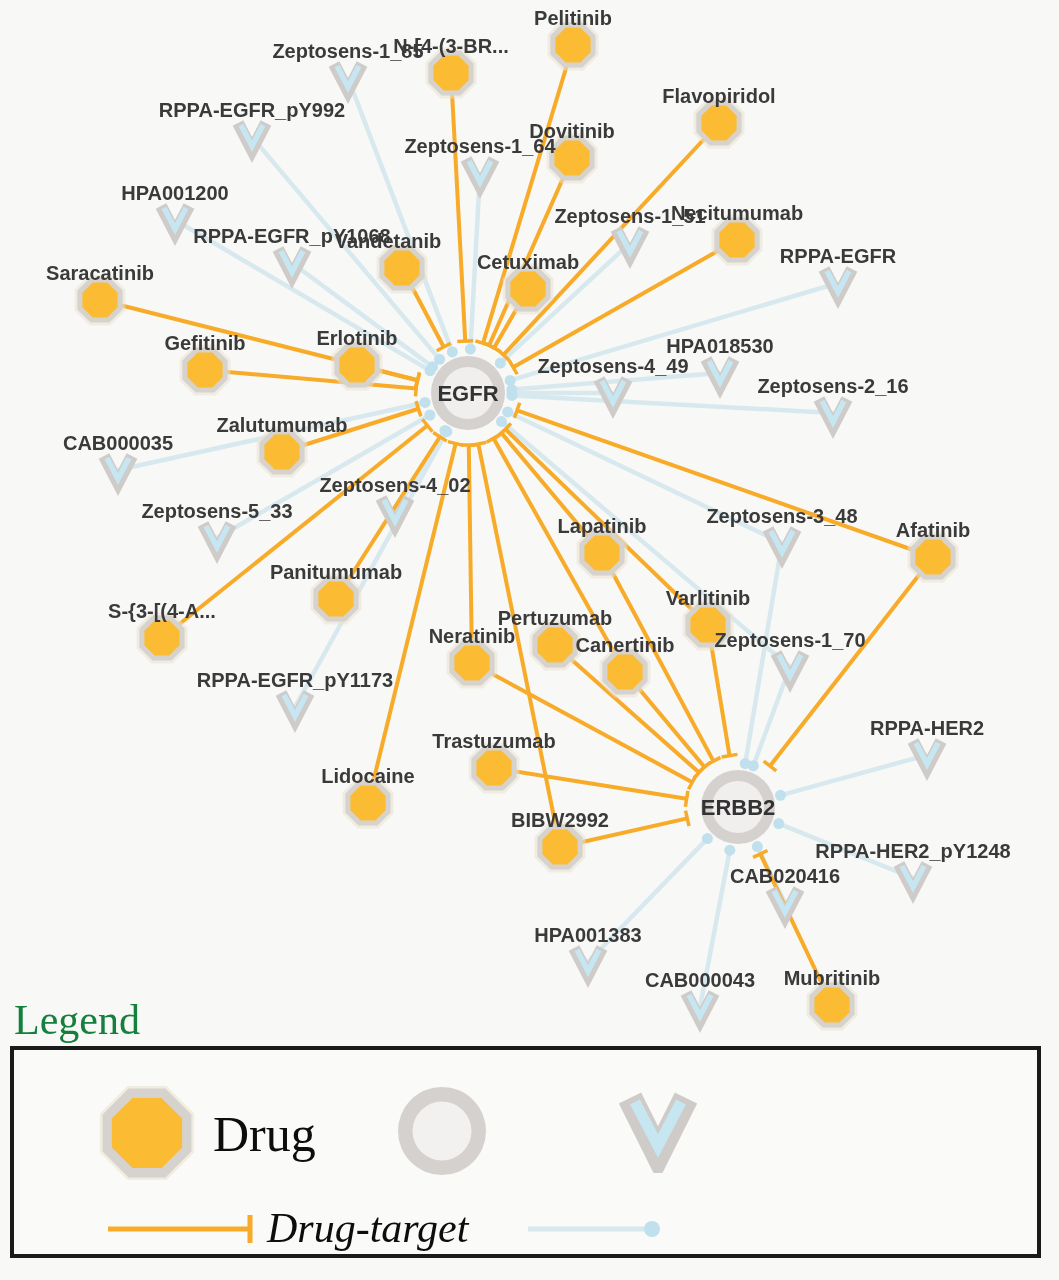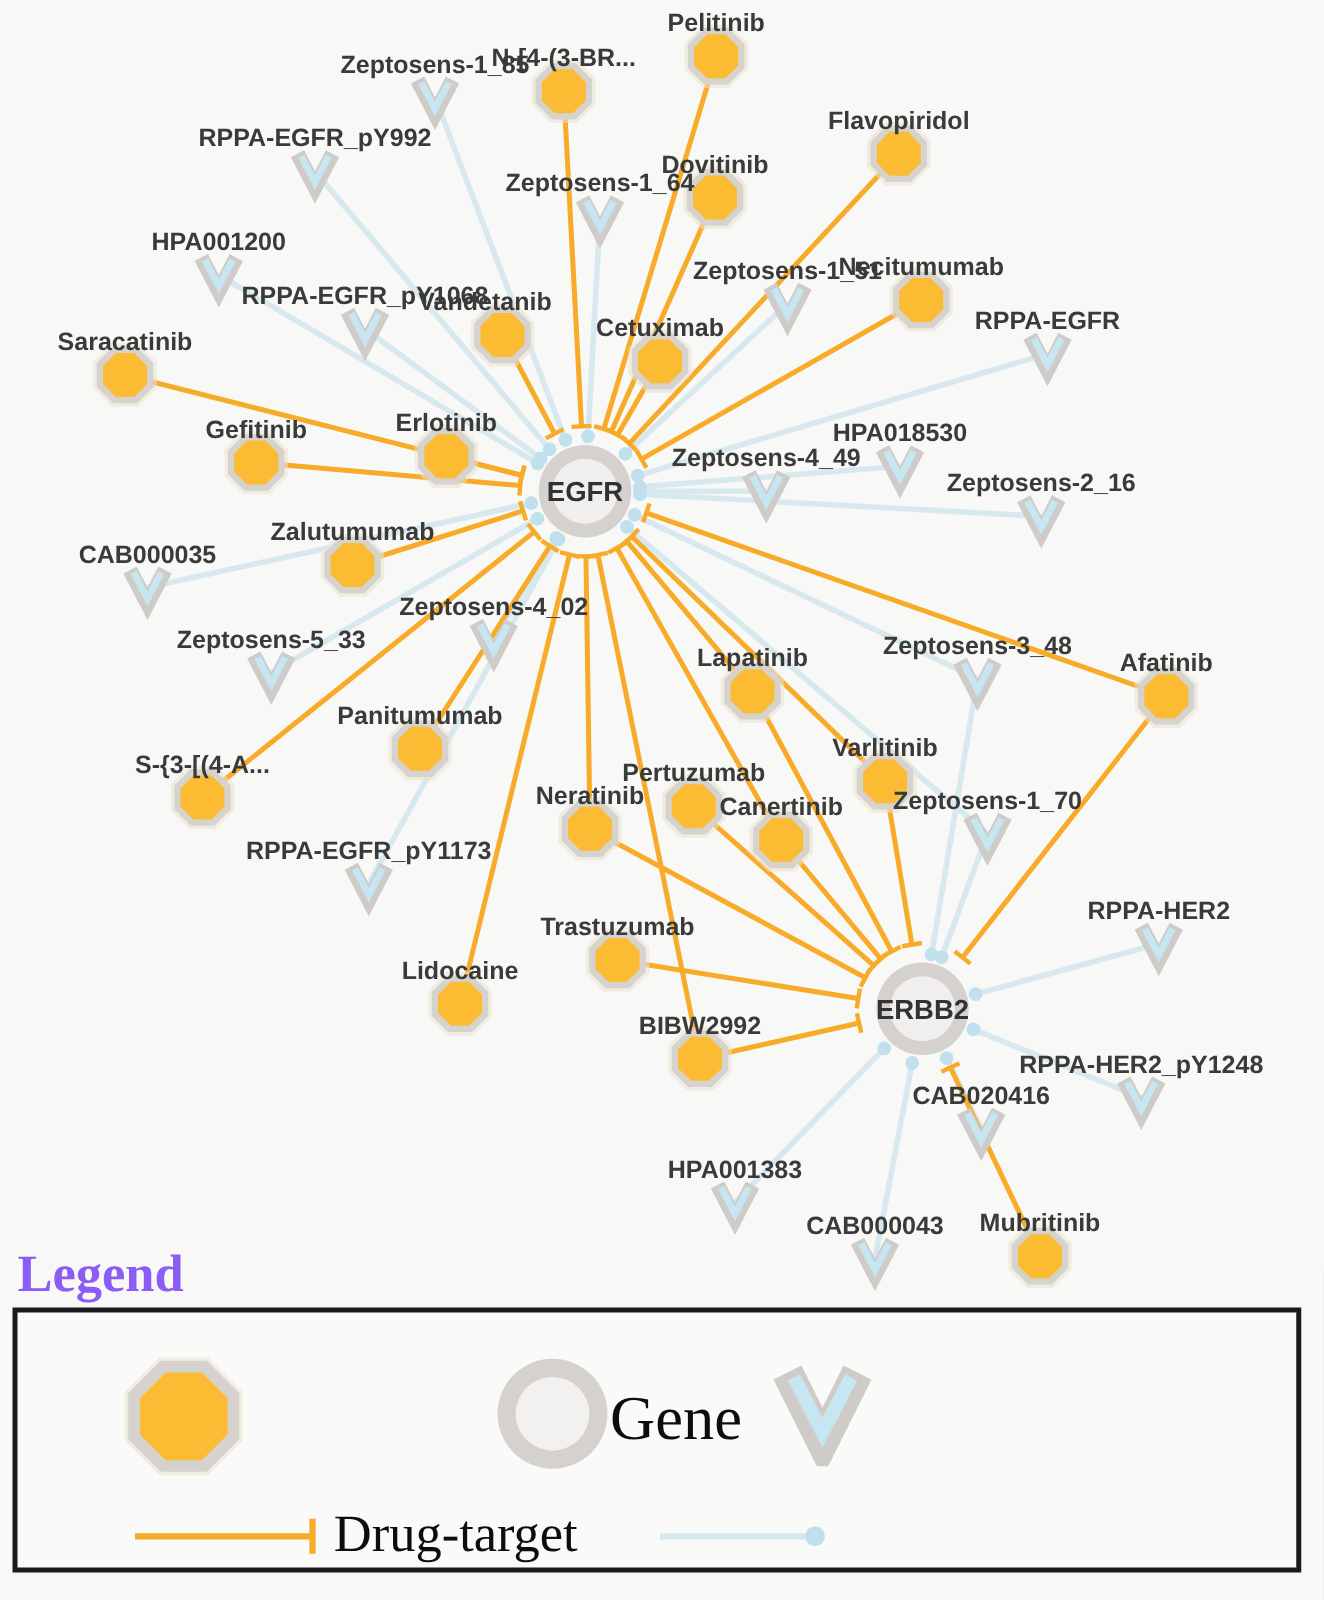--- a/index.html
+++ b/index.html
@@ -4,33 +4,33 @@
 <style>
   html,body{margin:0;padding:0;background:#e8e8e8;}
   .stage{
     position:relative;width:1059px;height:1280px;overflow:hidden;
     background:#f8f8f6;font-family:"Liberation Sans",sans-serif;
   }
   svg.graph{position:absolute;left:0;top:0;}
   .node-label{font-family:"Liberation Sans","DejaVu Sans",sans-serif;font-weight:bold;}
   .legend-title{
     position:absolute;left:14px;top:996px;
-    font-family:"Liberation Serif",serif;font-weight:bold;font-size:42px;color:#8b5cf6;
+    font-family:"Liberation Serif",serif;font-weight:normal;font-size:42px;color:#15803d;
   }
   .legend-box{
     position:absolute;left:10px;top:1046px;width:1031px;height:212px;
     border:4px solid #1a1a1a;background:#fafaf8;box-sizing:border-box;
   }
   .legend-box .abs{position:absolute;}
   .ltext{
     font-family:"Liberation Serif",serif;color:#0d0d0d;white-space:nowrap;
     transform:translateY(-52%);
   }
   .ltext.row1{font-size:50px;}
-  .ltext.row2{font-size:42px;}
+  .ltext.row2{font-size:42px;font-style:italic;}
 </style>
 </head>
 <body>
 
 <div class="stage">
 
   <svg class="graph" width="1059" height="1280" viewBox="0 0 1059 1280">
       <line x1="348" y1="78" x2="452.33620558595254" y2="351.8825396631254" stroke="#d7e9ee" stroke-width="4.5"></line>
       <circle cx="452.33620558595254" cy="351.8825396631254" r="5.5" fill="#bfe0ec"></circle>
       <line x1="252" y1="137" x2="439.6256786747696" y2="359.3711747256528" stroke="#d7e9ee" stroke-width="4.5"></line>
@@ -392,26 +392,26 @@
 
   <div class="legend-title">Legend</div>
 
   <div class="legend-box">
 
     <svg class="abs" style="left:81px;top:31px" width="104" height="104" viewBox="-52 -52 104 104">
       <polygon points="19.5,-47.1 47.1,-19.5 47.1,19.5 19.5,47.1 -19.5,47.1 -47.1,19.5 -47.1,-19.5 -19.5,-47.1" fill="#e9e2cf" opacity="0.6"></polygon>
       <polygon points="18.4,-44.4 44.4,-18.4 44.4,18.4 18.4,44.4 -18.4,44.4 -44.4,18.4 -44.4,-18.4 -18.4,-44.4" fill="#d6d2ce"></polygon>
       <polygon points="14.5,-35.1 35.1,-14.5 35.1,14.5 14.5,35.1 -14.5,35.1 -35.1,14.5 -35.1,-14.5 -14.5,-35.1" fill="#fbbc33"></polygon>
     </svg>
+    <div class="ltext row1 abs" style="left:199px;top:85px">Drug</div>
 
     <svg class="abs" style="left:382px;top:35px" width="92" height="92" viewBox="-46 -46 92 92">
       <circle cx="0" cy="0" r="44" fill="#d5d1ce"></circle>
       <circle cx="0" cy="0" r="29.5" fill="#f3f1f0"></circle>
     </svg>
-    <div class="ltext row1 abs" style="left:474px;top:85px">Gene</div>
 
     <svg class="abs" style="left:599px;top:33px" width="90" height="90" viewBox="-45 -45 90 90">
       <path d="M -28 -30 L 0 26 L 28 -30" fill="none" stroke="#cfcbc8" stroke-width="25" stroke-linecap="butt" stroke-linejoin="miter"></path>
       <path d="M -23 -26 L 0 18 L 23 -26" fill="none" stroke="#c6e6f2" stroke-width="11" stroke-linecap="butt" stroke-linejoin="miter"></path>
     </svg>
 
     <svg class="abs" style="left:88px;top:161px" width="170" height="36" viewBox="0 0 170 36">
       <line x1="6" y1="18" x2="148" y2="18" stroke="#f7ab28" stroke-width="5"></line>
       <line x1="148" y1="4" x2="148" y2="32" stroke="#f7ab28" stroke-width="5"></line>
     </svg>

